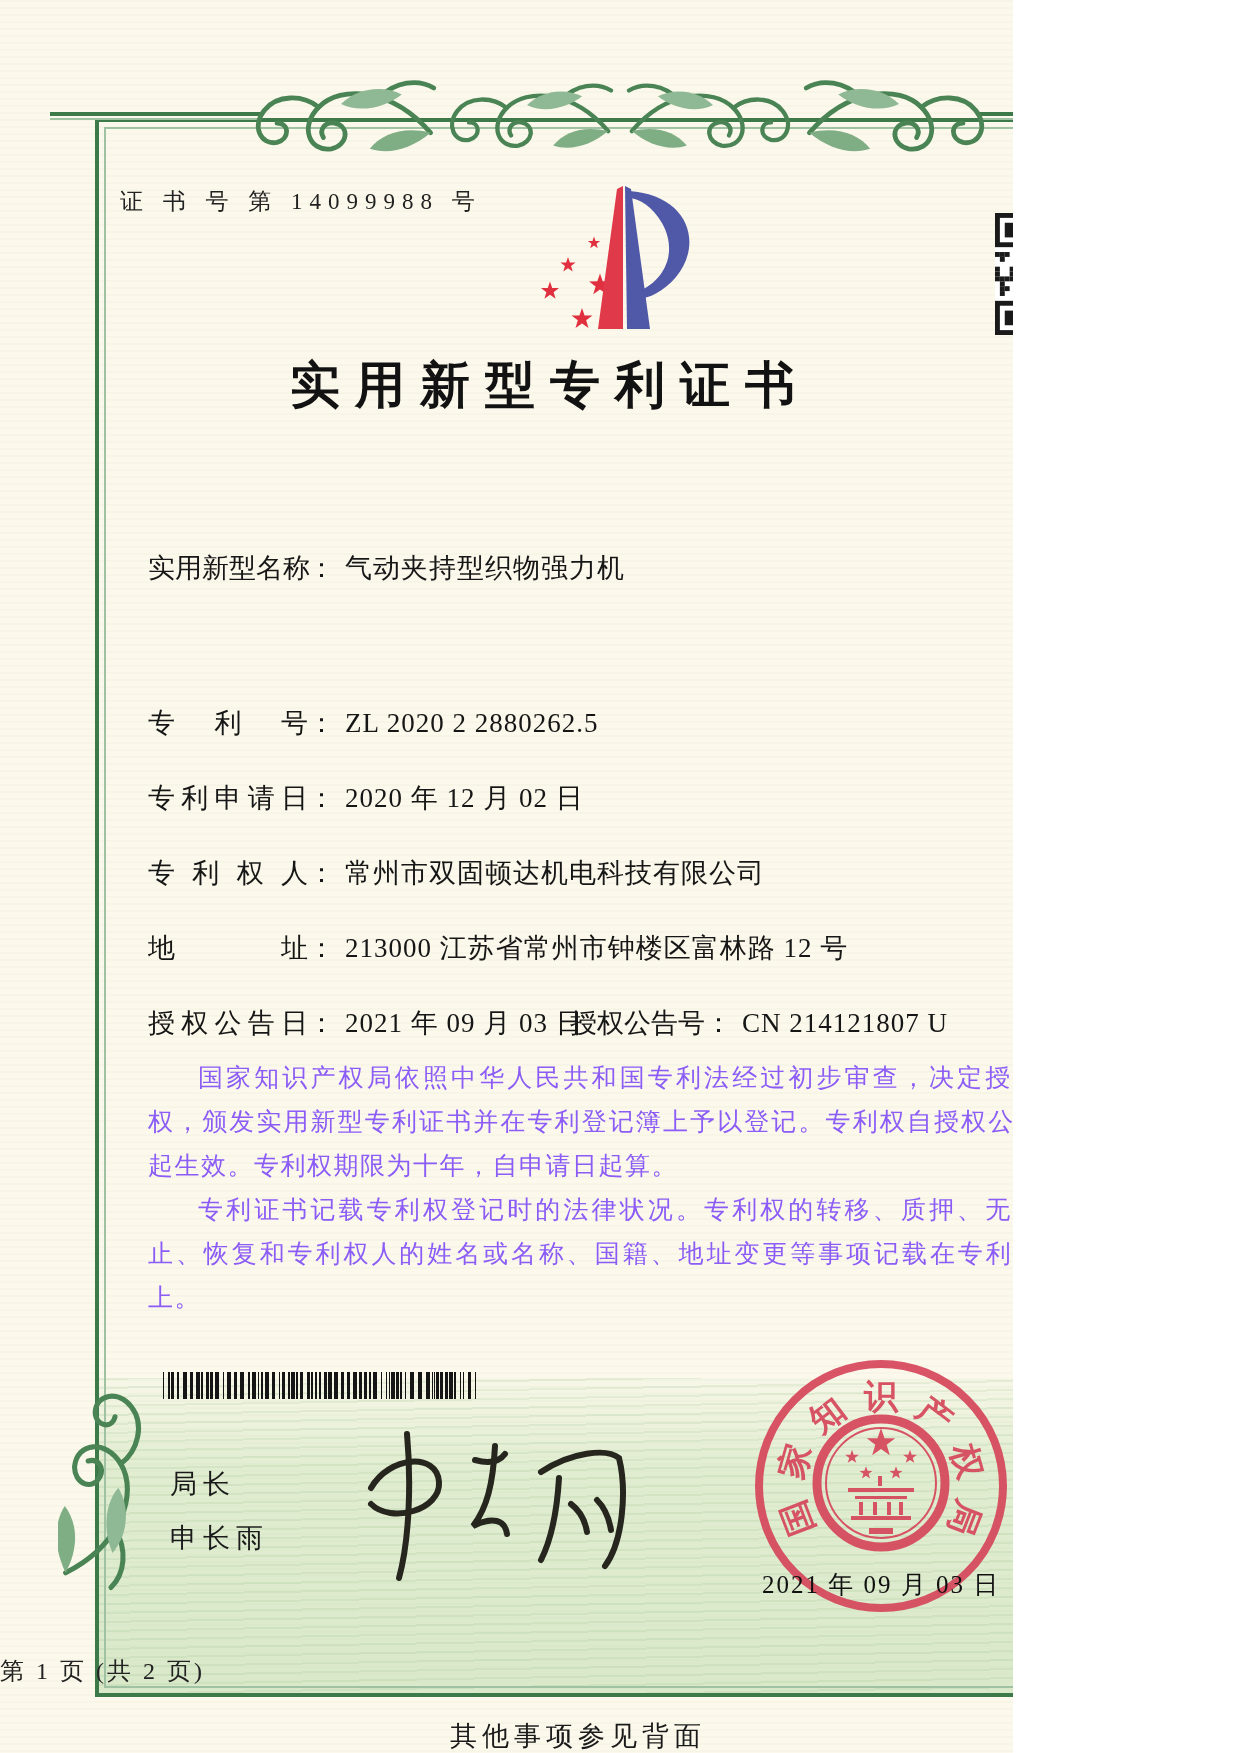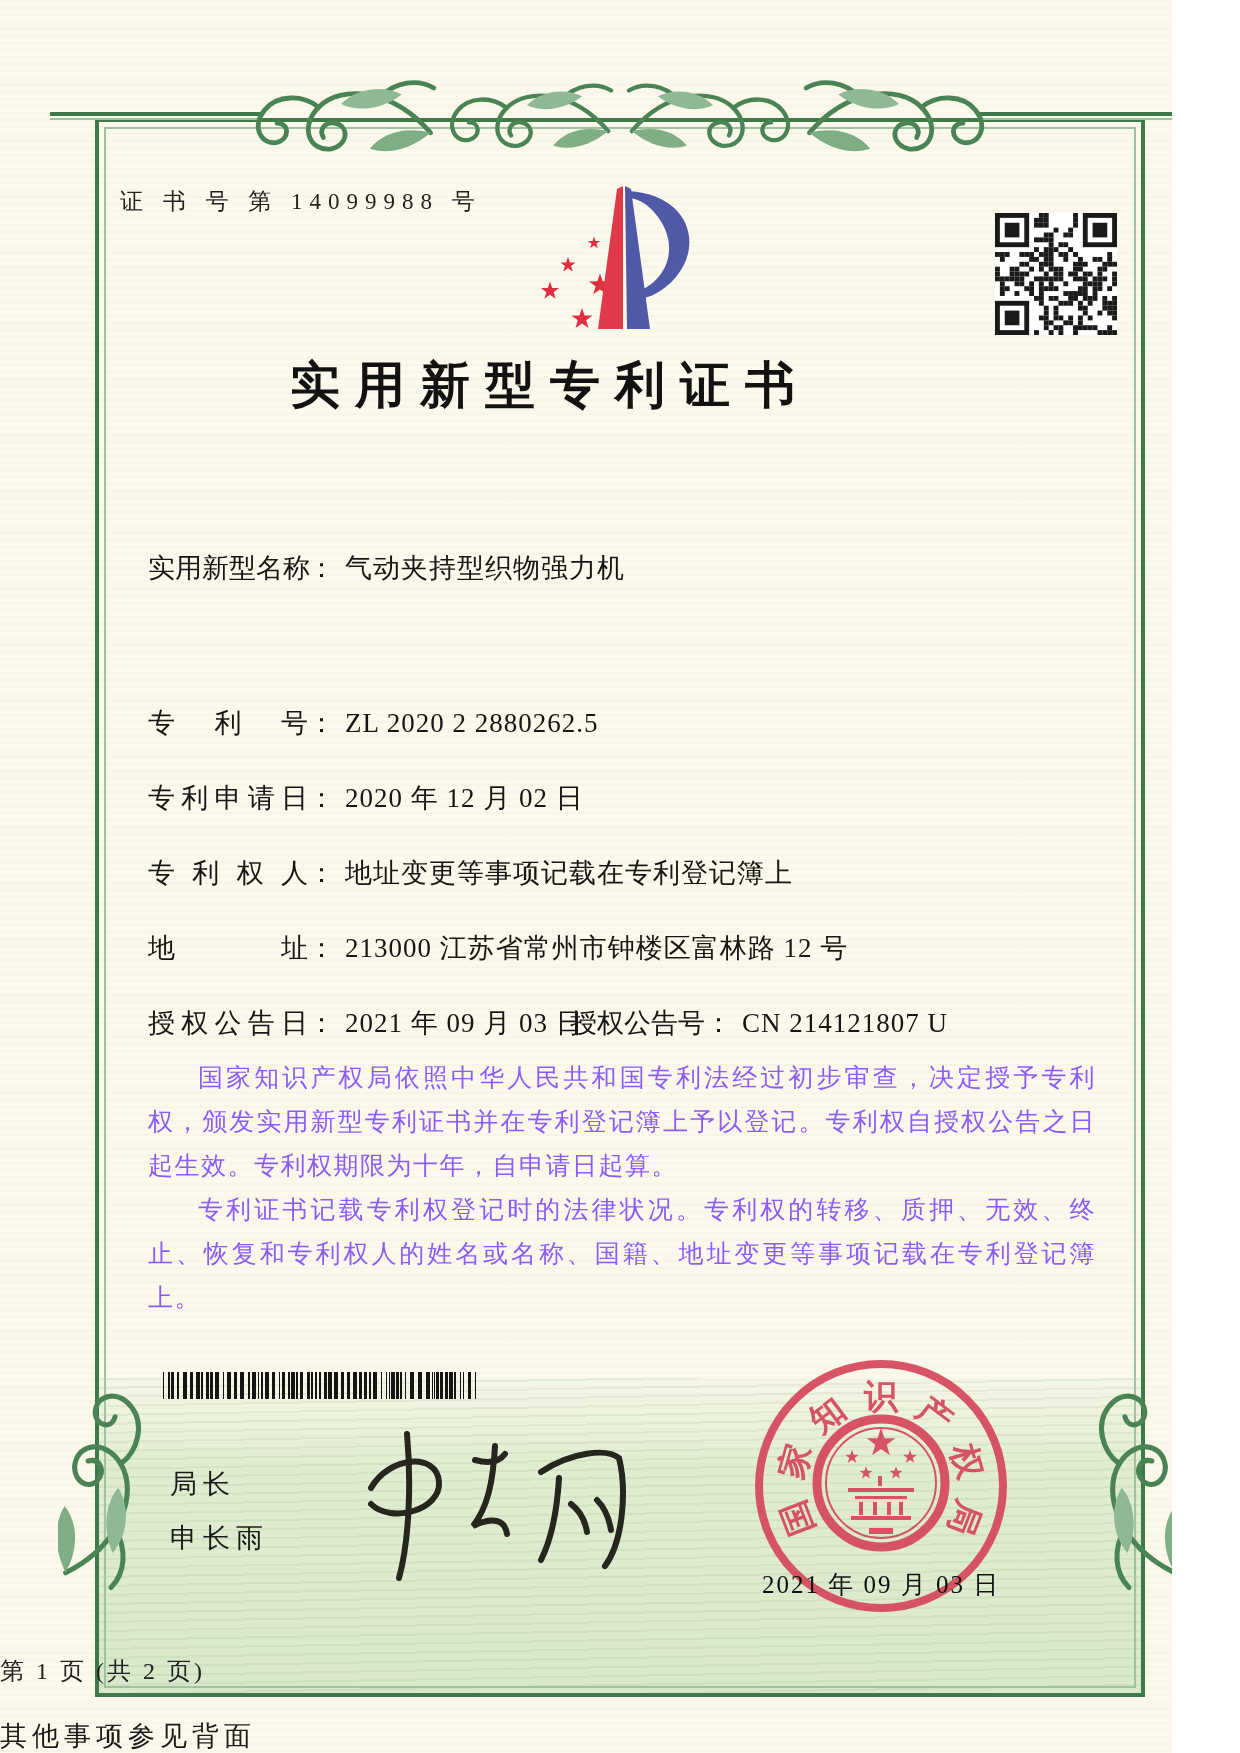--- a/index.html
+++ b/index.html
@@ -1,17 +1,17 @@
 <!DOCTYPE html>
 <html><head>
 <meta charset="utf-8">
 <style>
   html,body{margin:0;padding:0;background:#ffffff;}
   .page{
-    position:relative;width:1172px;height:1753px;overflow:hidden;
+    position:relative;width:1013px;height:1753px;overflow:hidden;
     background:#fcf9ec;
     font-family:"Liberation Serif","DejaVu Serif",serif;
     color:#1c1c1c;
   }
   .page::before{ 
     content:"";position:absolute;inset:0;pointer-events:none;z-index:0;
     background:repeating-linear-gradient(180deg, rgba(150,180,140,0.06) 0 2px, transparent 2px 7px);
   }
   .green-band{
     position:absolute;left:99px;top:1378px;width:1042px;height:315px;z-index:1;
@@ -45,21 +45,21 @@
     font-size:25px;line-height:44px;text-align:justify;letter-spacing:1.5px;color:#8b5cf6;
   }
   .paras p{margin:0;text-indent:2em;}
   .barcode{position:absolute;left:163px;top:1372px;}
   .signer-title{position:absolute;left:170px;top:1466px;font-size:27px;letter-spacing:6px;color:#1a1a1a;font-family:"Liberation Sans","DejaVu Sans",sans-serif;}
   .signer-name{position:absolute;left:170px;top:1520px;font-size:27px;letter-spacing:6px;color:#1a1a1a;font-family:"Liberation Sans","DejaVu Sans",sans-serif;text-align:center;}
   .signature{position:absolute;left:355px;top:1408px;}
   .seal{position:absolute;left:745px;top:1350px;opacity:0.93;}
   .seal-date{position:absolute;left:762px;top:1568px;font-size:25px;letter-spacing:2px;color:#111;z-index:5;}
   .page-footer{position:absolute;left:0;top:1655px;width:1170px;text-align:left;font-size:24px;letter-spacing:3px;color:#222;}
-  .back-note{position:absolute;left:0;top:1718px;width:1060px;text-align:left;font-size:27px;letter-spacing:5px;color:#1a1a1a;}
+  .back-note{position:absolute;left:0;top:1718px;width:1060px;text-align:center;font-size:27px;letter-spacing:5px;color:#1a1a1a;padding-left:48px;}
 </style>
 </head>
 <body>
 
 <div class="page">
 
   <svg width="0" height="0" style="position:absolute" aria-hidden="true">
     <defs>
       <path id="star" d="M0,-10 L2.35,-3.24 L9.51,-3.09 L3.8,1.24 L5.88,8.09 L0,4 L-5.88,8.09 L-3.8,1.24 L-9.51,-3.09 L-2.35,-3.24 Z"></path>
       <g id="flourish">
@@ -338,21 +338,21 @@
     <div class="field" style="top:550px">
       <span class="flabel">实用新型名称</span><span>：</span><span class="fvalue">气动夹持型织物强力机</span>
     </div>
     <div class="field" style="top:705px">
       <span class="flabel">专利号</span><span>：</span><span class="fvalue">ZL 2020 2 2880262.5</span>
     </div>
     <div class="field" style="top:780px">
       <span class="flabel">专利申请日</span><span>：</span><span class="fvalue">2020 年 12 月 02 日</span>
     </div>
     <div class="field" style="top:855px">
-      <span class="flabel">专利权人</span><span>：</span><span class="fvalue">地址变更等事项记载在专利登记簿上</span>
+      <span class="flabel">专利权人</span><span>：</span><span class="fvalue">常州市双固顿达机电科技有限公司</span>
     </div>
     <div class="field" style="top:930px">
       <span class="flabel">地址</span><span>：</span><span class="fvalue">213000 江苏省常州市钟楼区富林路 12 号</span>
     </div>
     <div class="field" style="top:1005px">
       <span class="flabel">授权公告日</span><span>：</span><span class="fvalue">2021 年 09 月 03 日</span>
       <span class="second"><span>授权公告号</span><span>：</span><span class="fvalue">CN 214121807 U</span></span>
     </div>
 
     <div class="paras">

